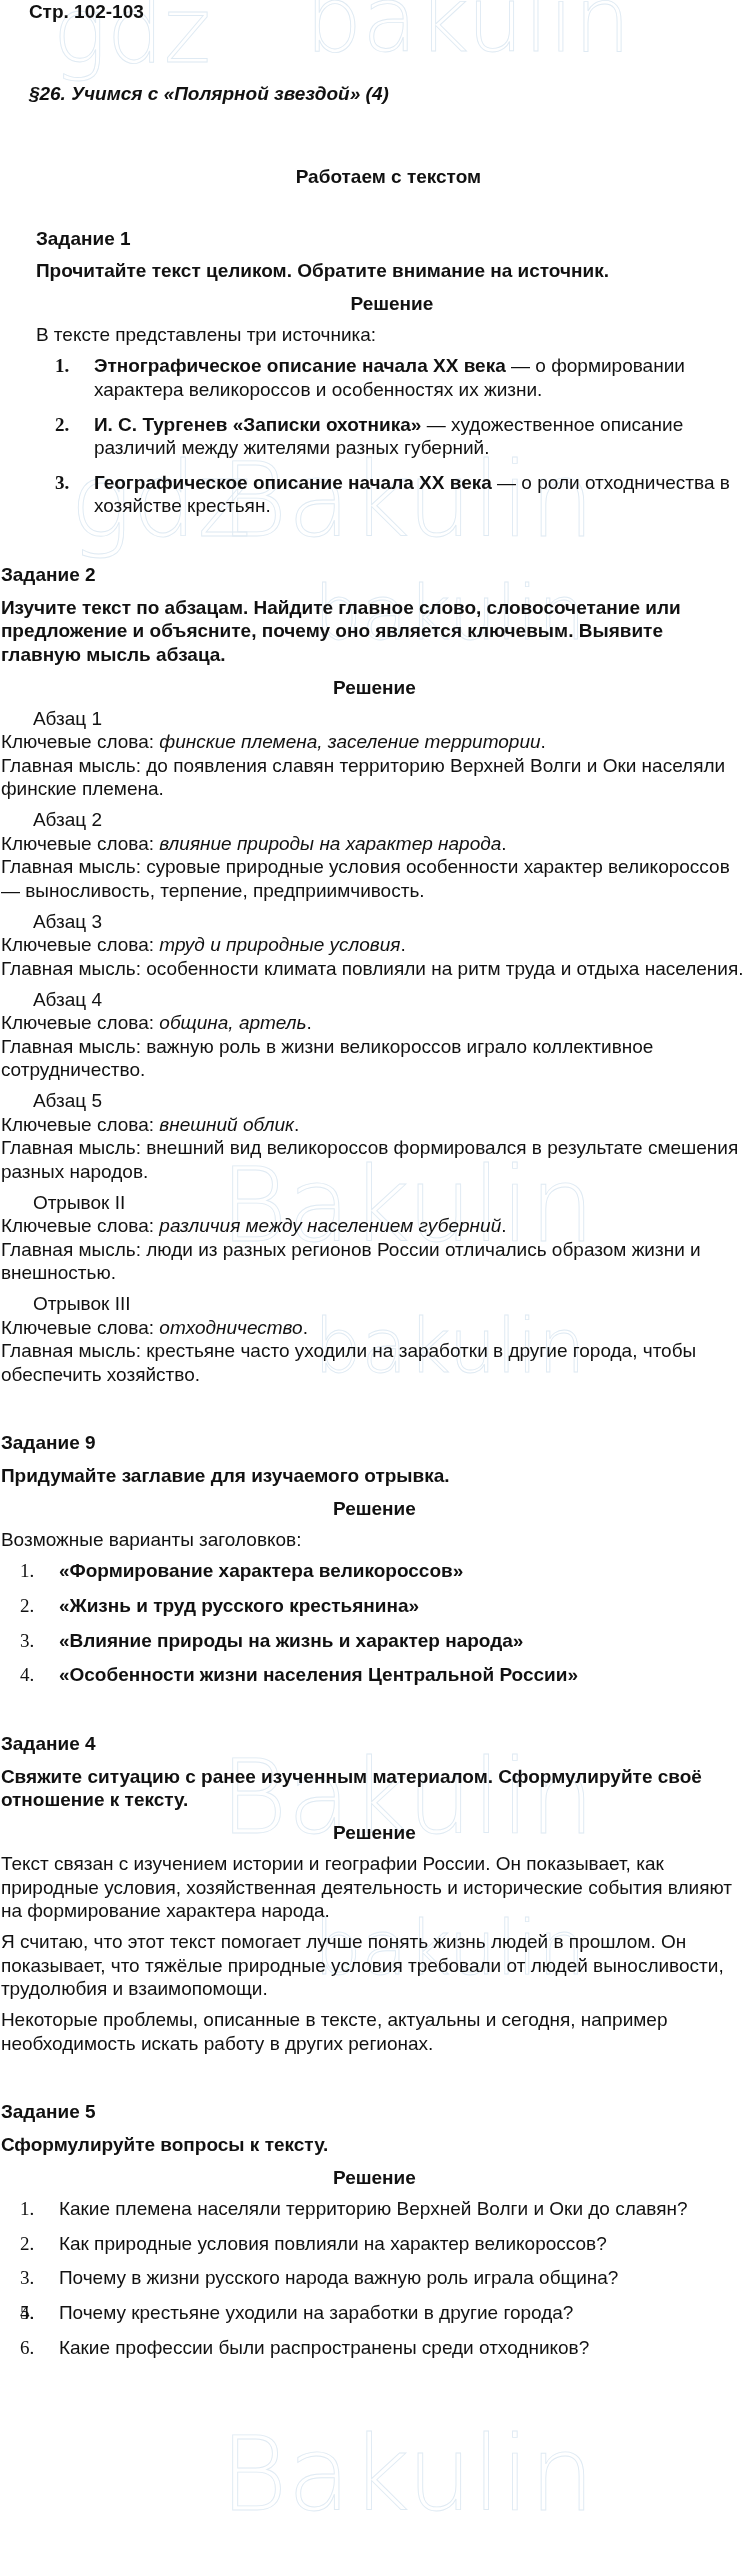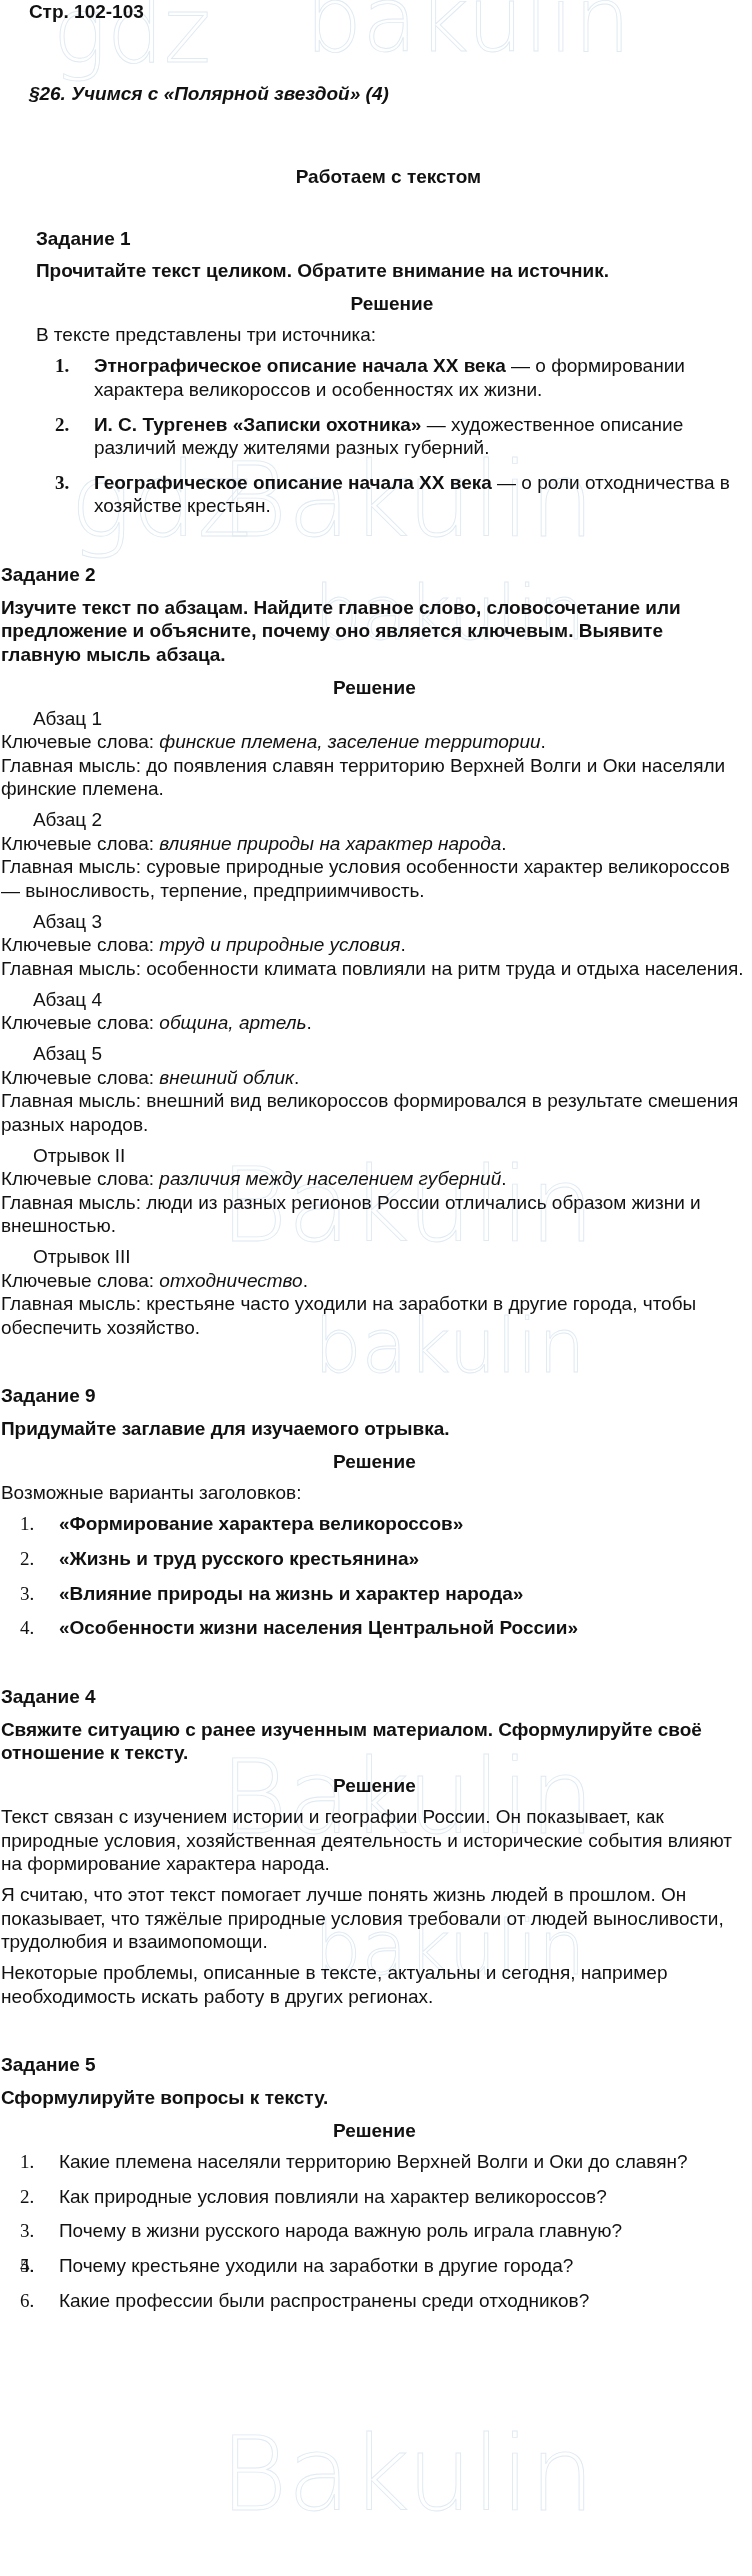--- a/index.html
+++ b/index.html
@@ -96,20 +96,21 @@
       <div><span>Главная мысль: </span><span>суровые природные условия особенности характер великороссов — выносливость, терпение, предприимчивость.</span></div>
     </div>
     <div class="abz">
       <span class="t">Абзац 3</span>
       <div class="kw"><span>Ключевые слова: </span><i>труд и природные условия</i>.</div>
       <div><span>Главная мысль: </span><span>особенности климата повлияли на ритм труда и отдыха населения.</span></div>
     </div>
     <div class="abz">
       <span class="t">Абзац 4</span>
       <div class="kw"><span>Ключевые слова: </span><i>община, артель</i>.</div>
+      <div><span>Главная мысль: </span><span>важную роль в жизни великороссов играло коллективное сотрудничество.</span></div>
     </div>
     <div class="abz">
       <span class="t">Абзац 5</span>
       <div class="kw"><span>Ключевые слова: </span><i>внешний облик</i>.</div>
       <div><span>Главная мысль: </span><span>внешний вид великороссов формировался в результате смешения разных народов.</span></div>
     </div>
     <div class="abz">
       <span class="t">Отрывок II</span>
       <div class="kw"><span>Ключевые слова: </span><i>различия между населением губерний</i>.</div>
       <div><span>Главная мысль: </span><span>люди из разных регионов России отличались образом жизни и внешностью.</span></div>
@@ -143,21 +144,21 @@
     <div class="p">Некоторые проблемы, описанные в тексте, актуальны и сегодня, например необходимость искать работу в других регионах.</div>
   </section>
 
   <section class="task">
     <div class="task-label">Задание 5</div>
     <div class="task-question">Сформулируйте вопросы к тексту.</div>
     <div class="sol-label">Решение</div>
     <ol class="list q-list">
       <li><span class="num">1.</span><span>Какие племена населяли территорию Верхней Волги и Оки до славян?</span></li>
       <li><span class="num">2.</span><span>Как природные условия повлияли на характер великороссов?</span></li>
-      <li><span class="num">3.</span><span>Почему в жизни русского народа важную роль играла главную?</span></li>
+      <li><span class="num">3.</span><span>Почему в жизни русского народа важную роль играла община?</span></li>
       <li><span class="num">4.</span></li>
       <li><span class="num">5.</span><span>Почему крестьяне уходили на заработки в другие города?</span></li>
       <li><span class="num">6.</span><span>Какие профессии были распространены среди отходников?</span></li>
     </ol>
   </section>
 
 </div>
 
 
 </body></html>

